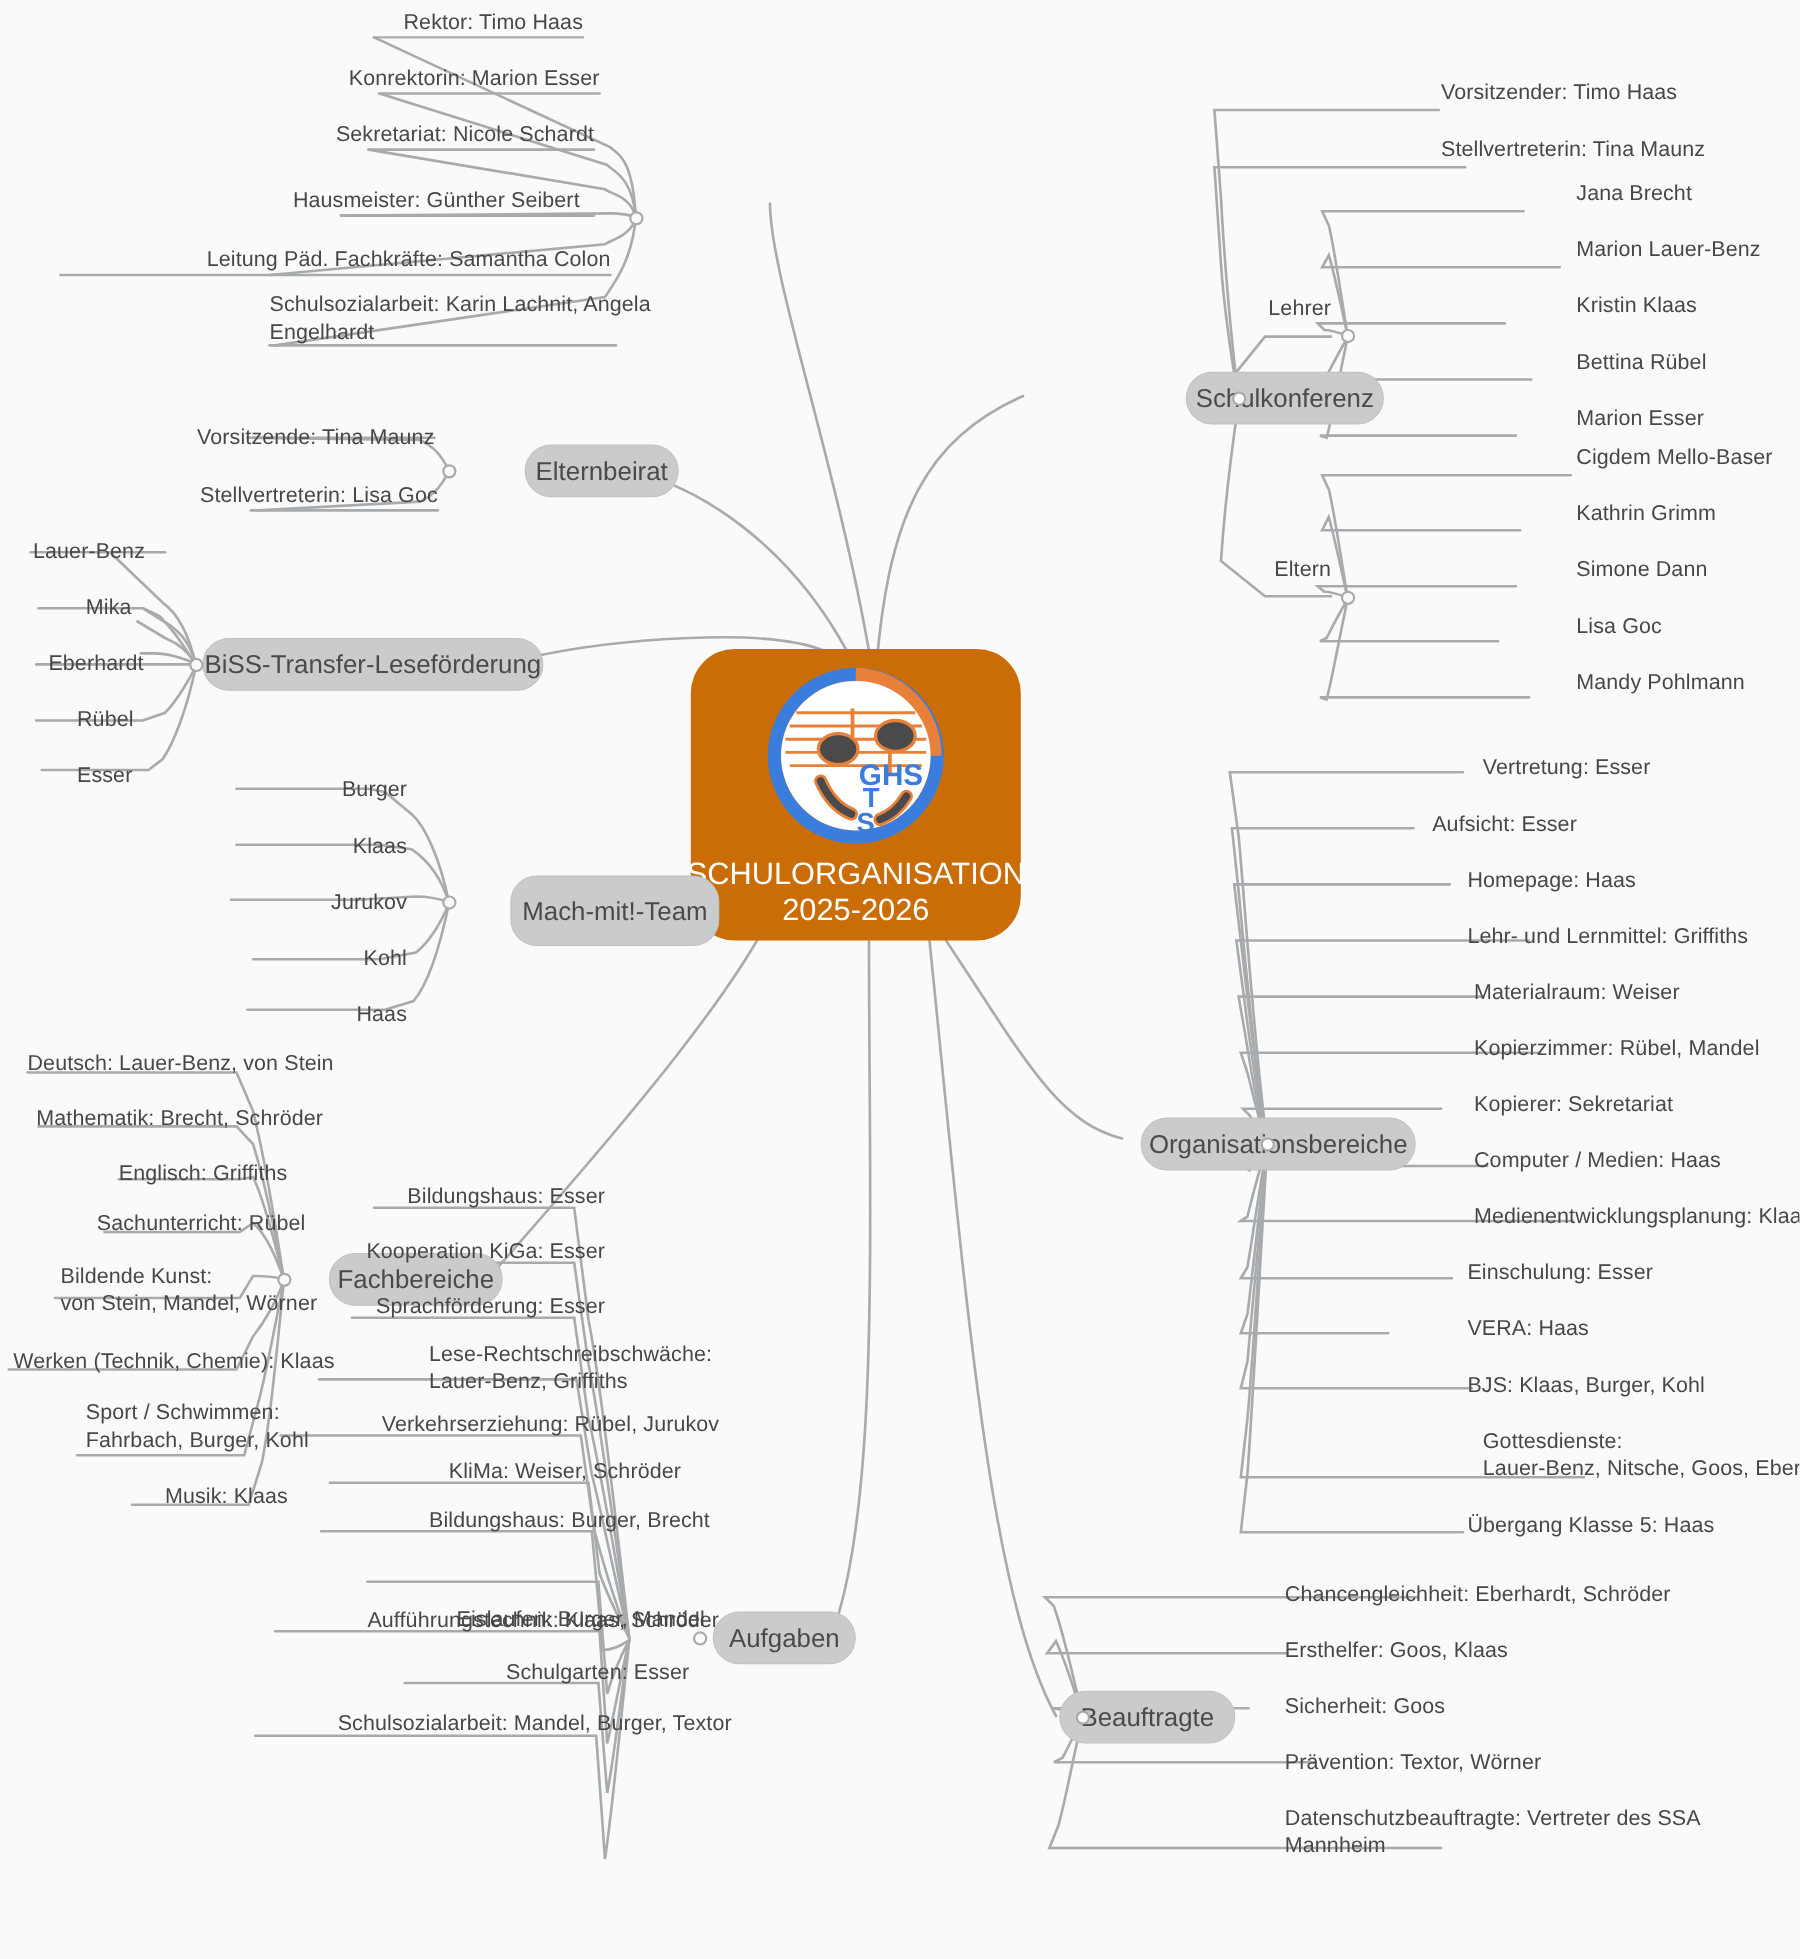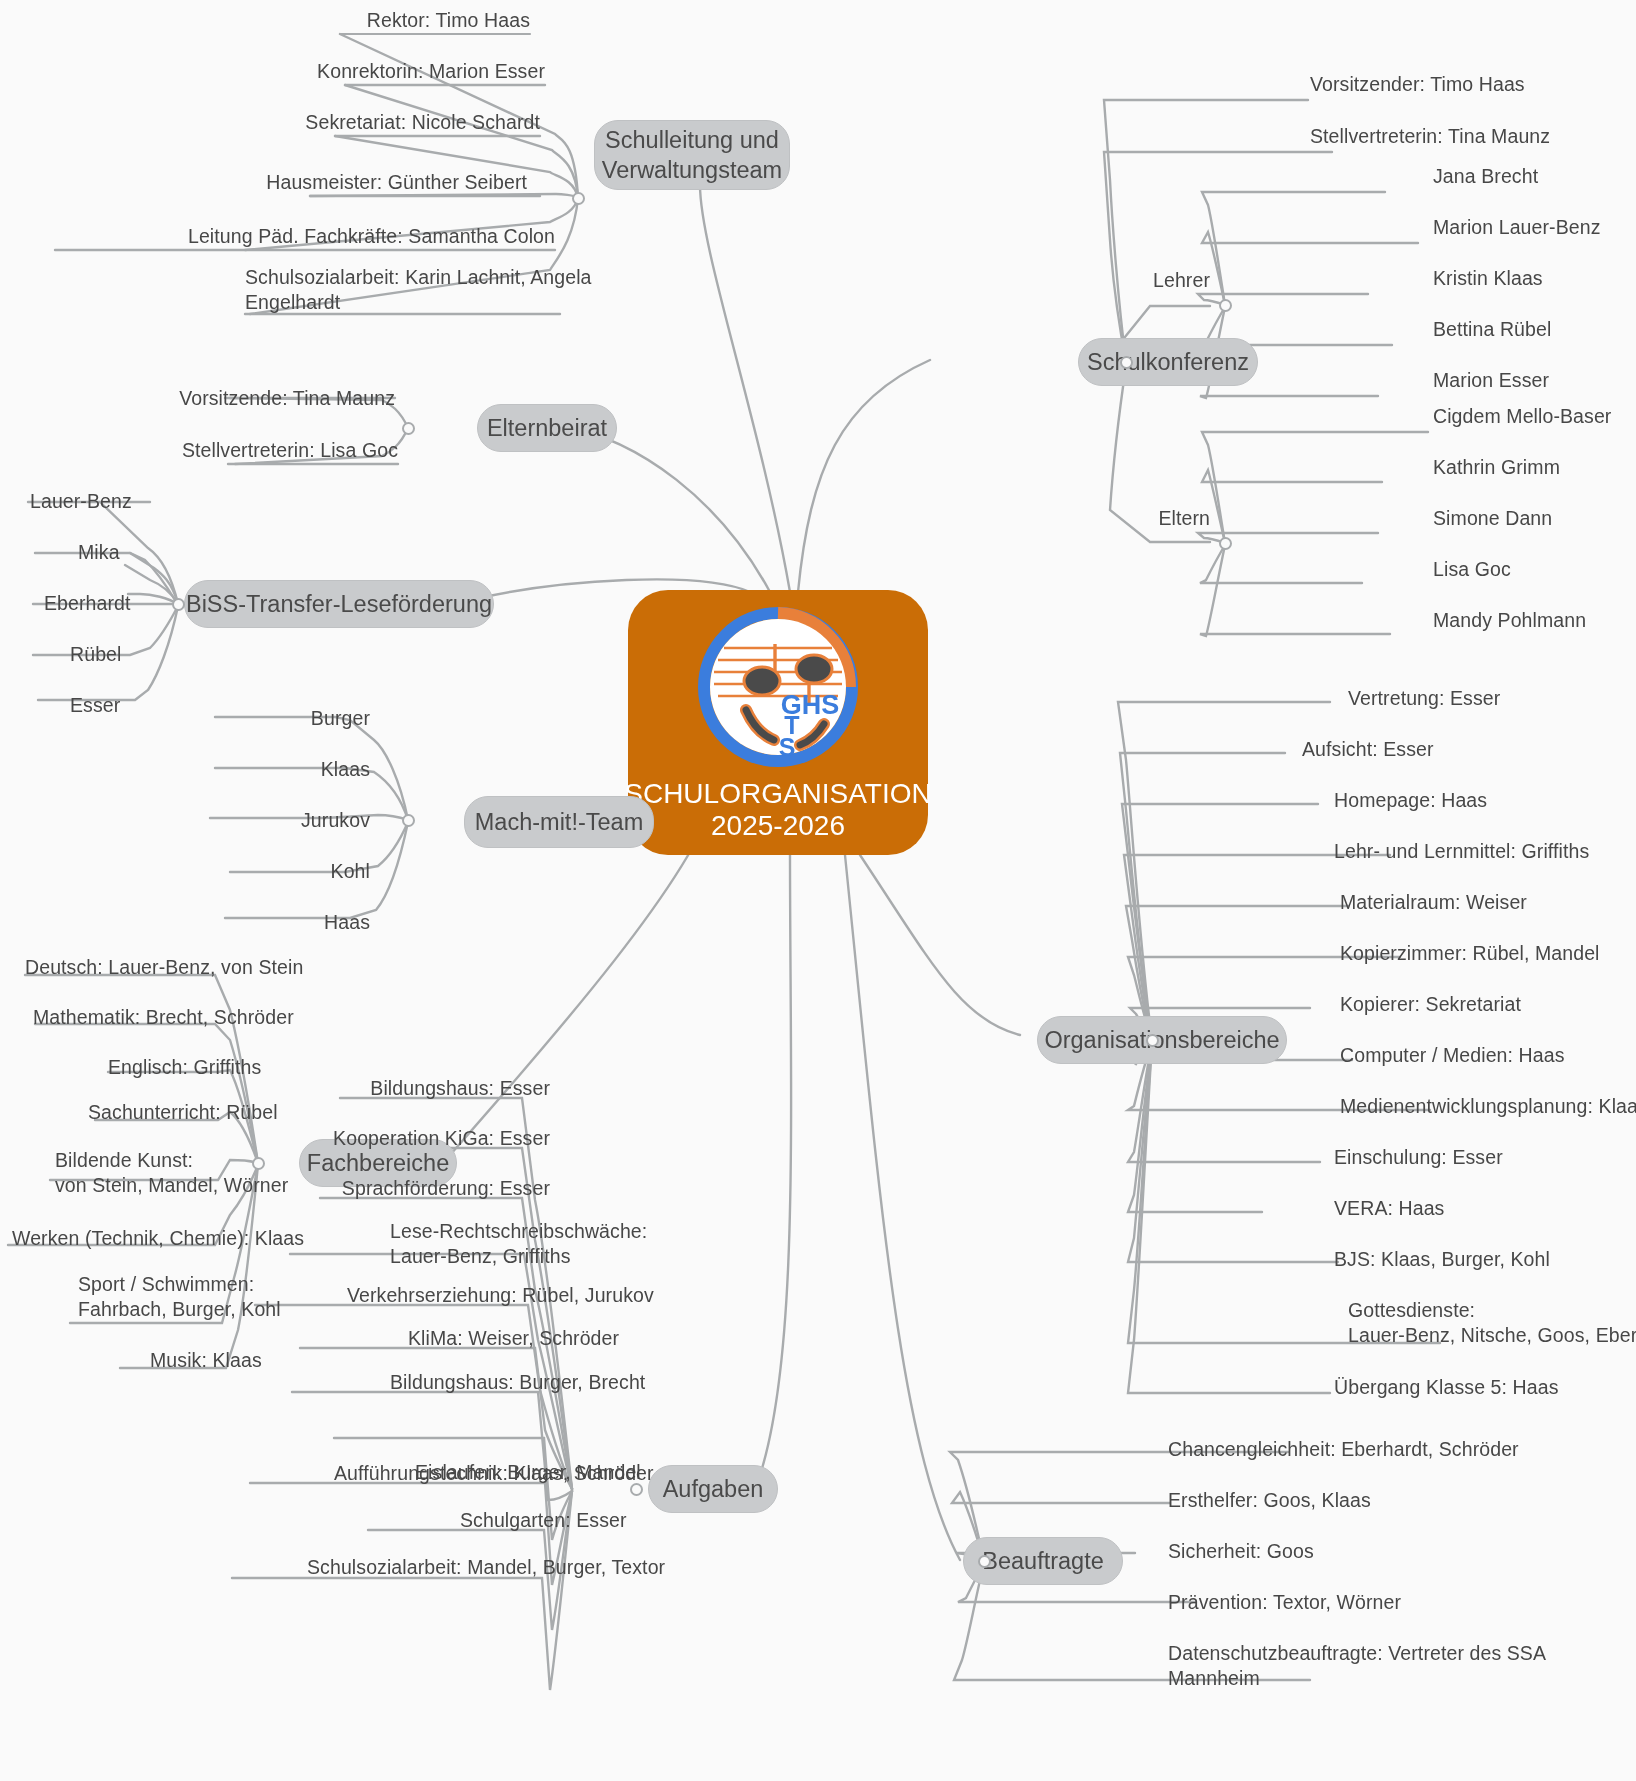--- a/index.html
+++ b/index.html
@@ -220,30 +220,28 @@
         <path d="M 132 120 C 124 133 116 138 108 141" fill="none" stroke="#4a4a4a" stroke-width="7" stroke-linecap="round"></path>
 
         <text x="118" y="110" font-family="Liberation Sans, sans-serif" font-size="27" font-weight="bold" fill="#3b7ddd" text-anchor="middle">GHS</text>
         <text x="100" y="130" font-family="Liberation Sans, sans-serif" font-size="25" font-weight="bold" fill="#3b7ddd" text-anchor="middle">T</text>
         <text x="95" y="152" font-family="Liberation Sans, sans-serif" font-size="25" font-weight="bold" fill="#3b7ddd" text-anchor="middle">S</text>
       </svg>
     </div>
     <div id="root-title"><span>SCHULORGANISATION</span><br><span>2025-2026</span></div>
   </div>
 
-  <div class="branch-node" style="left:594px; top:120px; width:196px; height:70px;"><span>Schulleitung und
-Verwaltungsteam</span></div>
 
   <div class="branch-node" style="left:1078px; top:338px; width:180px; height:48px;"><span>Schulkonferenz</span></div>
 
   <div class="branch-node" style="left:477px; top:404px; width:140px; height:48px;"><span>Elternbeirat</span></div>
 
   <div class="branch-node" style="left:184px; top:580px; width:310px; height:48px;"><span>BiSS-Transfer-Leseförderung</span></div>
 
-  <div class="branch-node" style="left:464px; top:796px; width:190px; height:52px;"><span>Mach-mit!-Team</span></div>
+  <div class="branch-node" style="left:464px; top:796px; width:190px; height:64px;"><span>Mach-mit!-Team</span></div>
 
   <div class="branch-node" style="left:299px; top:1139px; width:158px; height:48px;"><span>Fachbereiche</span></div>
 
   <div class="branch-node" style="left:648px; top:1465px; width:130px; height:48px;"><span>Aufgaben</span></div>
 
   <div class="branch-node" style="left:1037px; top:1016px; width:250px; height:48px;"><span>Organisationsbereiche</span></div>
 
   <div class="branch-node" style="left:963px; top:1537px; width:160px; height:48px;"><span>Beauftragte</span></div>
 
   <div class="dot" style="left:572px; top:192px;"></div>

